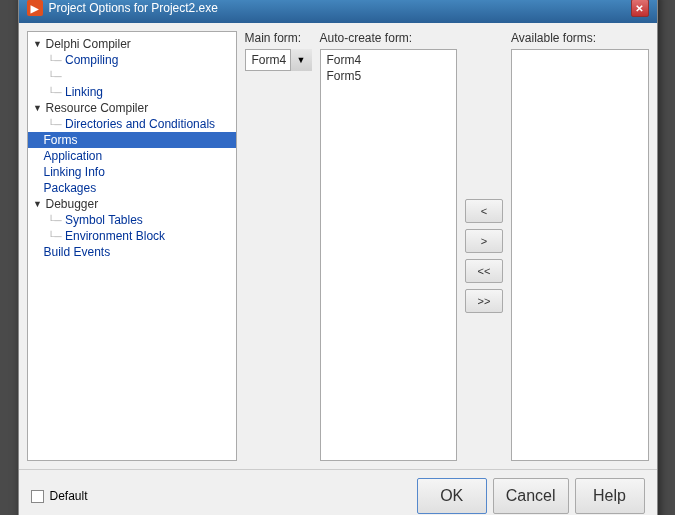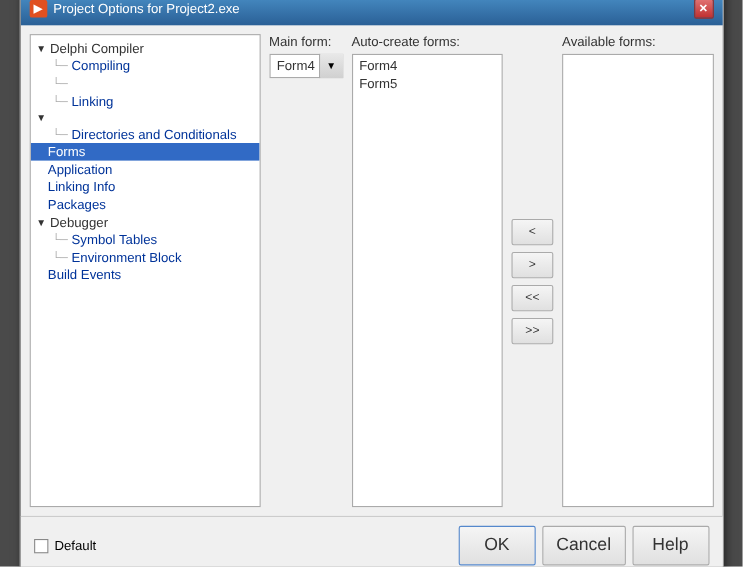--- a/index.html
+++ b/index.html
@@ -278,20 +278,21 @@
         <div class="tree-item tree-indent-1">
           <span class="tree-line">└─</span>&nbsp;
         </div>
         <div class="tree-item tree-indent-1">
           <span class="tree-line">└─</span>&nbsp;
           <span>Linking</span>
         </div>
 
         <div class="tree-item group">
           <span class="tree-arrow">▼</span>
+          <span>Resource Compiler</span>
         </div>
         <div class="tree-item tree-indent-1">
           <span class="tree-line">└─</span>&nbsp;
           <span>Directories and Conditionals</span>
         </div>
 
         <div class="tree-item selected">
           <span style="width:12px;display:inline-block;"></span>
           <span>Forms</span>
         </div>
@@ -339,21 +340,21 @@
               <option>Form4</option>
               <option>Form5</option>
             </select>
             <div class="dropdown-arrow">▼</div>
           </div>
         </div>
 
         <div class="forms-row">
 
           <div class="forms-column left">
-            <div class="forms-label">Auto-create forms:</div>
+            <div class="forms-label">Auto-create form:</div>
             <div class="forms-listbox">
               <div class="forms-listbox-item">Form4</div>
               <div class="forms-listbox-item">Form5</div>
             </div>
           </div>
 
           <div class="middle-buttons">
             <button class="transfer-btn">&lt;</button>
             <button class="transfer-btn">&gt;</button>
             <button class="transfer-btn">&lt;&lt;</button>

